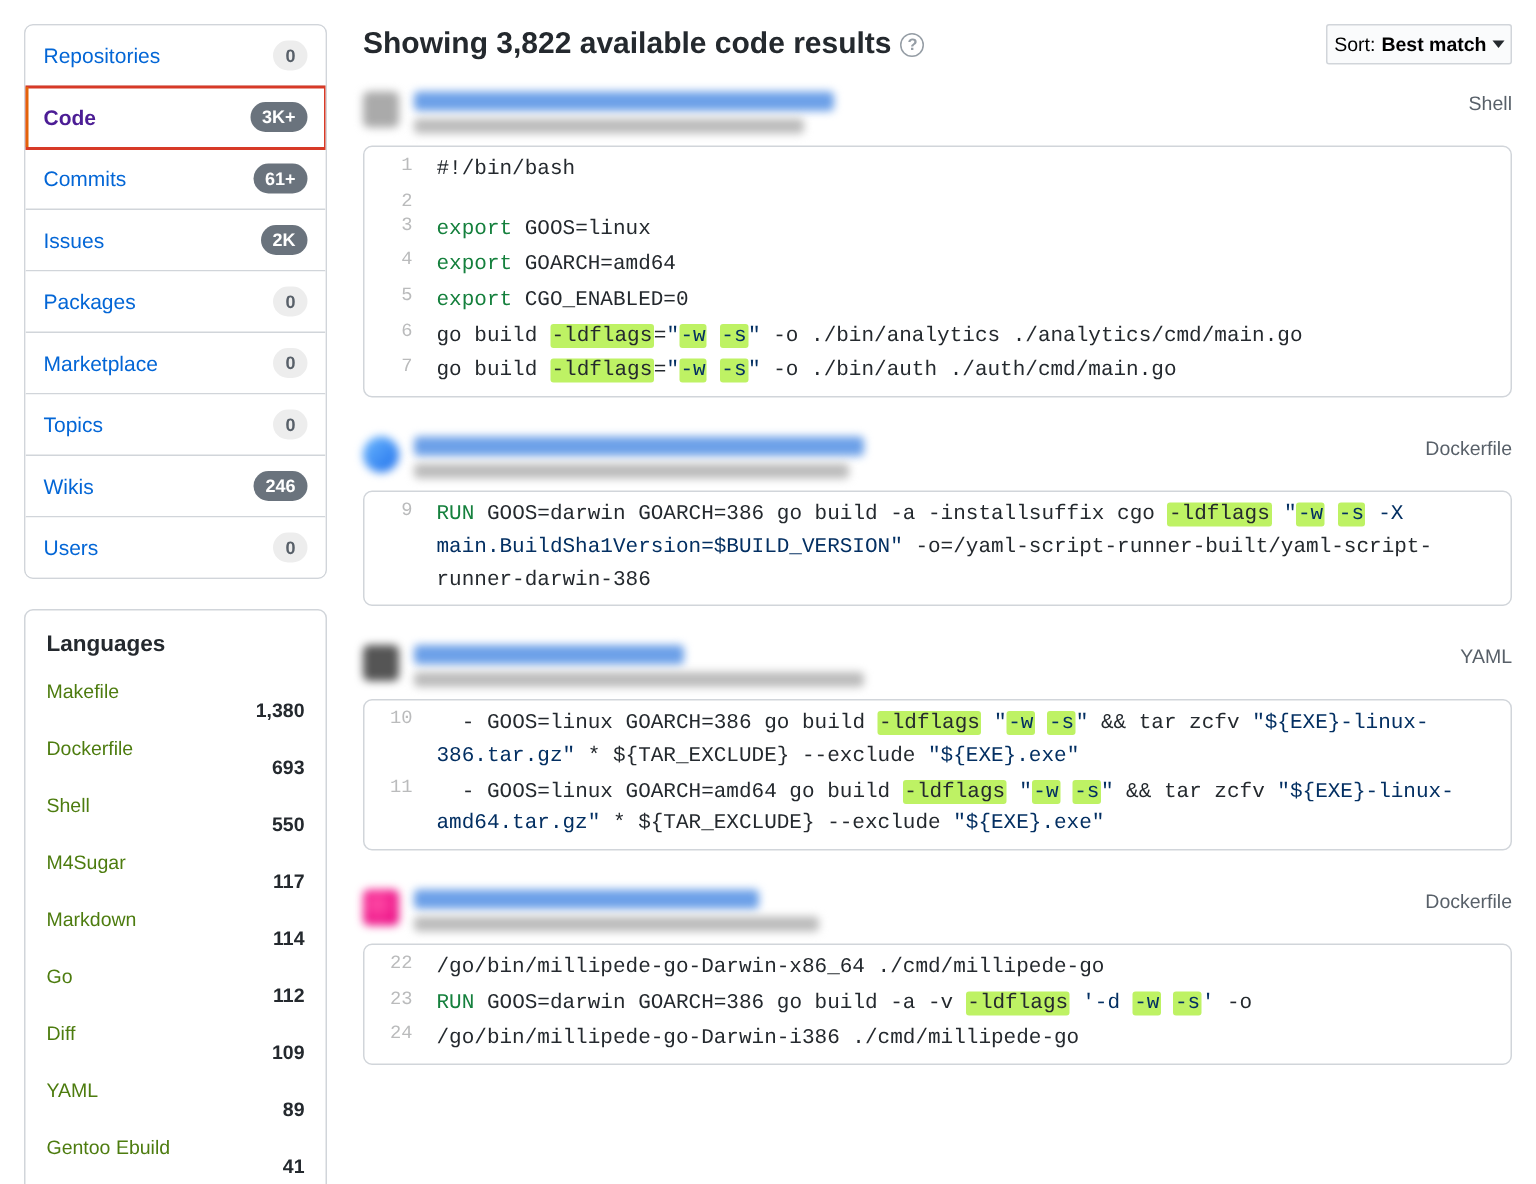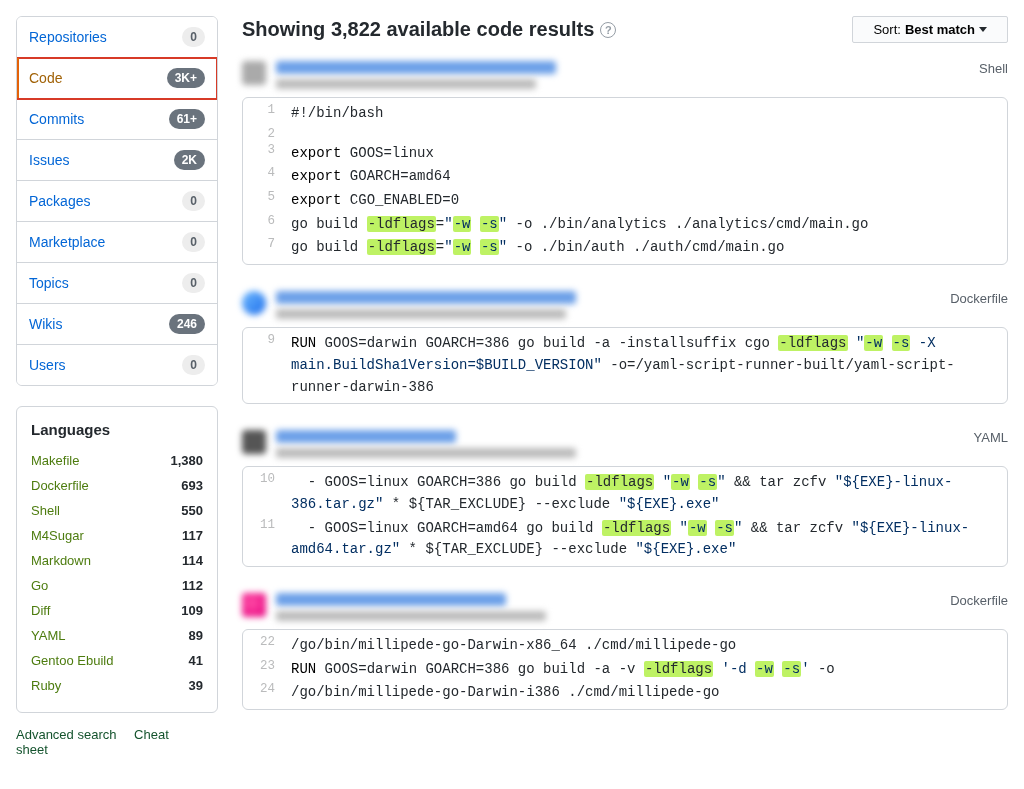--- a/index.html
+++ b/index.html
@@ -25,21 +25,21 @@
     display: flex;
     align-items: center;
     justify-content: space-between;
     padding: 10px 12px;
     border-bottom: 1px solid #d1d5da;
     background: #fff;
     cursor: pointer;
   }
   .filter-item:last-child { border-bottom: none; }
   .filter-item .label { color: #0366d6; font-size: 14px; }
-  .filter-item.active .label { color: #a16207; font-weight: 400; }
+  .filter-item.active .label { color: #4c1d95; font-weight: 700; }
   .filter-item.active { position: relative; }
   .filter-item.active::before {
     content: "";
     position: absolute;
     left: 0; top: 0; bottom: 0;
     width: 2px;
     background: #e36209;
   }
   .counter {
     display: inline-block;
@@ -73,21 +73,21 @@
   }
   .lang-box h3 { font-size: 15px; font-weight: 600; margin-bottom: 10px; }
   .lang-row {
     display: flex;
     justify-content: space-between;
     padding: 5px 0;
     font-size: 13px;
     cursor: pointer;
   }
   .lang-row .name { color: #4d7c0f; }
-  .lang-row .count { font-weight: 600; color: #24292e; }
+  .lang-row .count { font-weight: 600; color: #24292e; margin-top: 13px; }
 
   .sidebar-links {
     margin-top: 14px;
     font-size: 13px;
   }
   .sidebar-links a { color: #14532d; text-decoration: none; margin-right: 14px; cursor: pointer; }
 
   
   .results-hdr {
     display: flex;
@@ -103,21 +103,21 @@
     border-radius: 50%;
     align-items: center; justify-content: center;
     font-size: 11px;
     color: #959da5;
     cursor: pointer;
   }
   .sort-btn {
     border: 1px solid #d1d5da;
     background: #fafbfc;
     border-radius: 2px;
-    padding: 5px 20px;
+    padding: 5px 4px;
     font-size: 13px;
     cursor: pointer;
     display: inline-flex;
     align-items: center;
     gap: 4px;
   }
   .sort-btn b { font-weight: 600; }
   .caret-down {
     width: 0; height: 0;
     border-left: 4px solid transparent;
@@ -183,21 +183,21 @@
   .cl {
     flex: 1;
     padding: 1px 10px 1px 6px;
     font-family: SFMono-Regular, Consolas, "Liberation Mono", Menlo, monospace;
     font-size: 14px;
     white-space: pre-wrap;
     word-break: break-word;
     color: #24292e;
     line-height: 1.55;
   }
-  .cl .kw { color: #000000; } 
+  .cl .kw { color: #15803d; } 
   .cl .str { color: #032f62; }
   .cl .hl { background: #bef264; border-radius: 2px; padding: 0 1px; }
   .code-box.pad { padding: 4px 0; }
 </style>
 </head>
 <body>
 
 <div class="layout">
   <aside class="sidebar">
     <div class="filter-list" id="filter-list">

